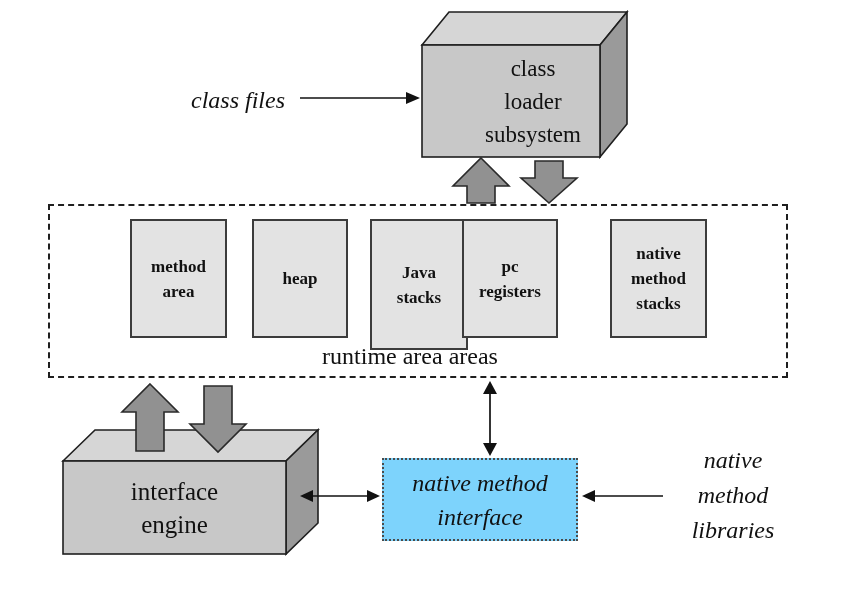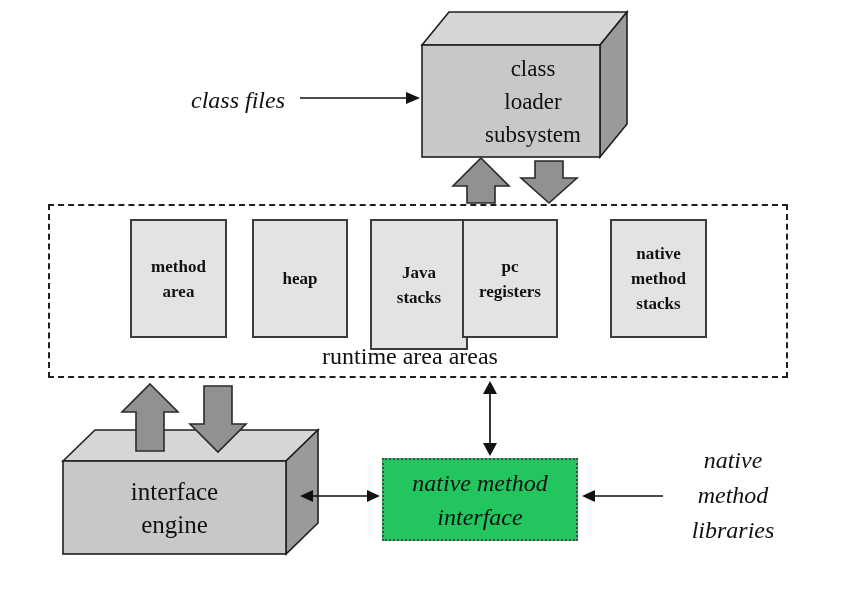--- a/index.html
+++ b/index.html
@@ -17,21 +17,21 @@
   .pre{white-space:pre-line;}
   .italic-label{font-style:italic;font-size:24px;line-height:35px;text-align:center;}
   .node-label{font-size:23px;line-height:33px;}
   .dashed-box{border:2px dashed #1f1f1f;}
   .runtime-box{
     border:2px solid #3c3c3c;
     background:#e3e3e3;
     font-weight:bold;font-size:17px;line-height:25px;
   }
   .runtime-title{font-size:24px;text-align:center;}
-  .dotted-box{border:2px dotted #4a4a4a;background:#22c55e;}
+  .dotted-box{border:2px dotted #4a4a4a;background:#7dd3fc;}
 </style>
 </head>
 <body>
 
 <div id="canvas">
 
   <svg id="shapes" viewBox="0 0 846 593" xmlns="http://www.w3.org/2000/svg">
 
     <g>
       <polygon points="422,45 449,12 627,12 600,45" fill="#d6d6d6" stroke="#1f1f1f" stroke-width="1.6"></polygon>

